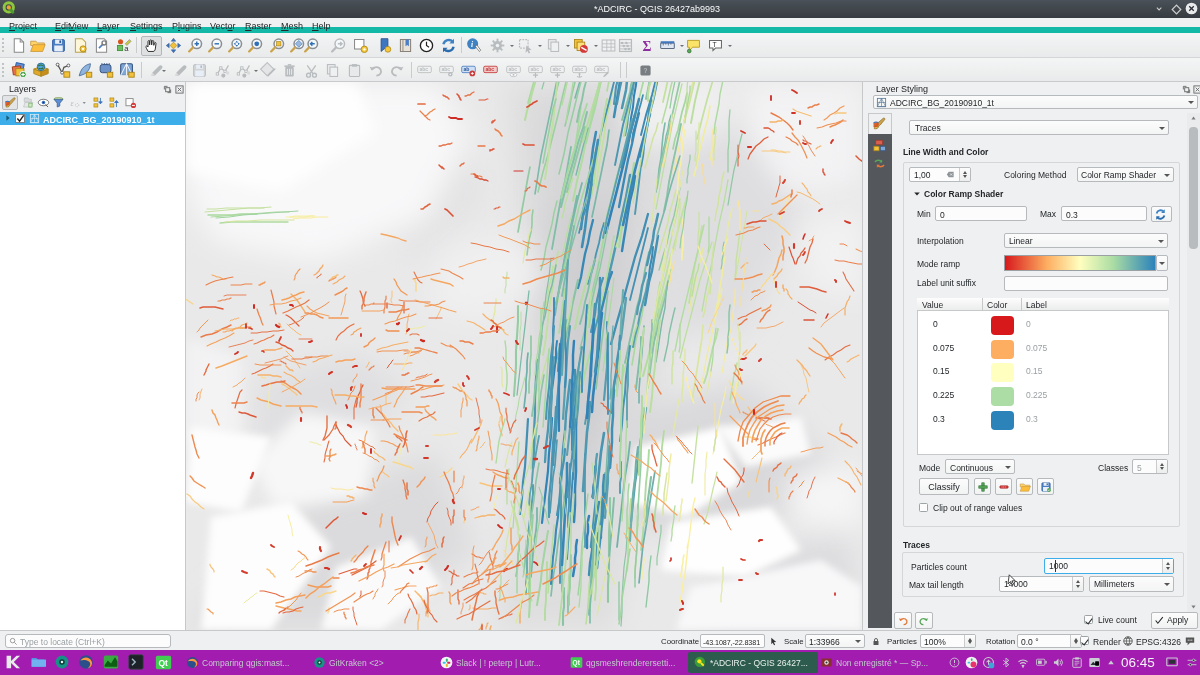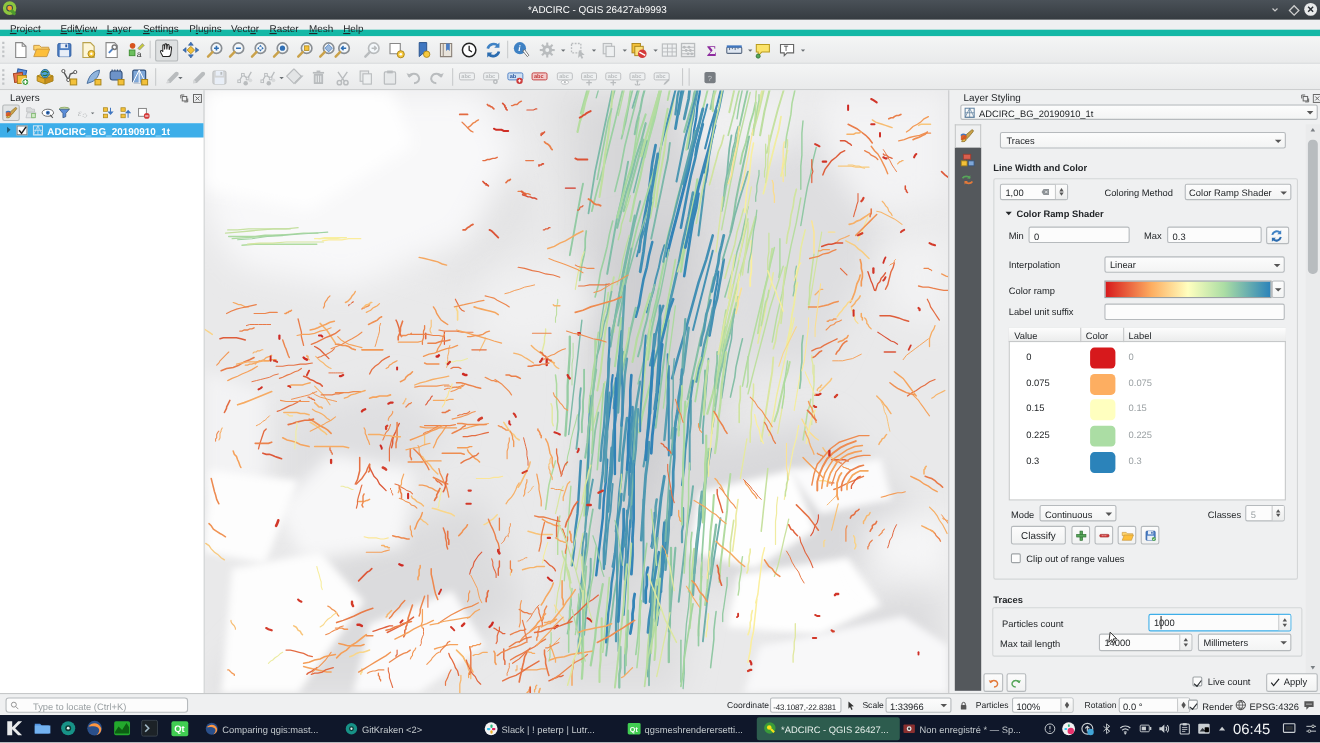--- a/index.html
+++ b/index.html
@@ -9,35 +9,35 @@
 .menubar span{position:absolute;top:3px}
 .menubar u{text-decoration-thickness:1px}
 .tb1{left:0;top:33px;width:1200px;height:25px;background:linear-gradient(#f4f5f5,#e9eaeb);border-bottom:1px solid #d4d6d7}
 .tb2{left:0;top:58px;width:1200px;height:24px;background:linear-gradient(#f4f5f5,#e9eaeb);border-bottom:1px solid #c8cacb}
 .sep{position:absolute;top:4px;width:1px;height:16px;background:#c9cbcc}
 .grip{position:absolute;top:5px;width:3px;height:14px;border-left:2px dotted #c0c3c5}
 .panelL{left:0;top:82px;width:186px;height:548px;background:#eff0f1;border-right:1px solid #c6c8c9}
 .panelR{left:862px;top:82px;width:338px;height:548px;background:#eff0f1;border-left:1px solid #c6c8c9}
 .ptitle{font-size:9px;color:#232629}
 .statusbar{left:0;top:630px;width:1200px;height:20px;background:#eff0f1;border-top:1px solid #c6c8c9;font-size:8.5px;color:#333}
-.taskbar{left:0;top:650px;width:1200px;height:25px;background:#0f172a;color:#cdd2d6;font-size:8.5px}
+.taskbar{left:0;top:650px;width:1200px;height:25px;background:#a21caf;color:#cdd2d6;font-size:8.5px}
 .input{position:absolute;background:#fcfcfc;border:1px solid #b6babd;border-radius:2px;font-size:8.5px;color:#232629}
 .combo{position:absolute;background:linear-gradient(#fcfcfc,#f3f4f4);border:1px solid #b6babd;border-radius:2px;font-size:8.5px;color:#232629}
 .combo .arr,.spin .arrd{position:absolute;right:3px;top:50%;margin-top:-1px;width:0;height:0;border-left:3px solid transparent;border-right:3px solid transparent;border-top:3.5px solid #555}
 .spin{position:absolute;background:#fcfcfc;border:1px solid #b6babd;border-radius:2px;font-size:8.5px;color:#232629}
 .spinner{position:absolute;right:0;top:0;bottom:0;width:11px;border-left:1px solid #c9cbcc;background:linear-gradient(#fcfcfc,#eceded)}
 .spinner:before{content:"";position:absolute;left:2.5px;top:3px;border-left:2.8px solid transparent;border-right:2.8px solid transparent;border-bottom:3.2px solid #555}
 .spinner:after{content:"";position:absolute;left:2.5px;bottom:3px;border-left:2.8px solid transparent;border-right:2.8px solid transparent;border-top:3.2px solid #555}
 .btn{position:absolute;background:linear-gradient(#fcfcfc,#f1f2f2);border:1px solid #b6babd;border-radius:2px;font-size:9px;color:#232629;text-align:center}
 .cb{position:absolute;width:9px;height:9px;background:#fcfcfc;border:1px solid #9ea3a6;border-radius:1.5px}
 .lbl{position:absolute;font-size:8.5px;color:#232629}
 .check:after{content:"";position:absolute;left:2px;top:0.5px;width:3px;height:5.5px;border:solid #2a2e32;border-width:0 1.5px 1.5px 0;transform:rotate(38deg)}
 </style></head><body>
 <div class="abs titlebar">
-    <div class="abs" style="left:480px;top:3.5px;width:240px;text-align:left">*ADCIRC - QGIS 26427ab9993</div>
+    <div class="abs" style="left:480px;top:3.5px;width:240px;text-align:right">*ADCIRC - QGIS 26427ab9993</div>
     <svg style="position:absolute;left:2px;top:1px" width="15" height="15" viewBox="0 0 20 20">
       <circle cx="9" cy="8.5" r="6.2" fill="none" stroke="#8dc63f" stroke-width="4"></circle>
       <path d="M10 10l4.5 5" stroke="#4e9a2e" stroke-width="4" stroke-linecap="round"></path>
       <circle cx="9" cy="8.5" r="2.8" fill="#f0a22e"></circle>
     </svg>
     <svg style="position:absolute;left:1155px;top:5px" width="10" height="9" viewBox="0 0 20 20">
       <path d="M3 6l5 5 5-5" fill="none" stroke="#ccc" stroke-width="2.4"></path>
     </svg>
     <svg style="position:absolute;left:1171px;top:4px" width="11" height="11" viewBox="0 0 20 20">
       <rect x="4.5" y="4.5" width="11" height="11" fill="none" stroke="#ccc" stroke-width="2.2" transform="rotate(45 10 10)"></rect>
@@ -1611,21 +1611,21 @@
       <path d="M4 8.5a6.5 6.5 0 0 1 11-3" fill="none" stroke="#3f82c4" stroke-width="2.8"></path>
       <path d="M16.5 2v5.5H11z" fill="#3f82c4"></path>
       <path d="M16 11.5a6.5 6.5 0 0 1-11 3" fill="none" stroke="#2b6cb0" stroke-width="2.8"></path>
       <path d="M3.5 18v-5.5H9z" fill="#2b6cb0"></path>
     </svg>
     <div class="lbl" style="left:54px;top:154px">Interpolation</div>
     <div class="combo" style="left:141px;top:151px;width:164px;height:15px">
       <div class="arr"></div>
     </div>
     <div class="lbl" style="left:146px;top:154px">Linear</div>
-    <div class="lbl" style="left:54px;top:177px">Color ramp</div>
+    <div class="lbl" style="left:54px;top:177px">Mode ramp</div>
     <div class="abs" style="left:141px;top:173px;width:152px;height:16px;border:1px solid #9aa0a3;background:linear-gradient(90deg,#d7191c,#fdae61 28%,#ffffbf 50%,#abdda4 72%,#2b83ba)"></div>
     <div class="combo" style="left:293px;top:173px;width:12px;height:16px">
       <div class="arr" style="right:2px"></div>
     </div>
     <div class="lbl" style="left:54px;top:196px;width:60px;line-height:10px">Label unit suffix</div>
     <div class="input" style="left:141px;top:194px;width:164px;height:15px"></div>
     <div class="abs" style="left:54px;top:216px;width:252px;height:157px;background:#fff;border:1px solid #c6c8c9"></div>
     <div class="abs" style="left:54px;top:216px;width:252px;height:13px;background:linear-gradient(#fdfdfd,#ebecec);border-bottom:1px solid #c6c8c9"></div>
     <div class="abs" style="left:119px;top:216px;width:1px;height:13px;background:#c6c8c9"></div>
     <div class="absLINE"></div>
@@ -1726,21 +1726,21 @@
       <path d="M3 10l4 5 9-11" fill="none" stroke="#232629" stroke-width="2"></path>
     </svg>
     <div class="lbl" style="left:304px;top:533px">Apply</div>
   </div>
 <div class="abs statusbar">
     <div class="input" style="left:5px;top:3px;width:166px;height:14px;border-radius:3px"></div>
     <svg style="position:absolute;left:9px;top:6px" width="9" height="9" viewBox="0 0 20 20">
       <circle cx="8" cy="8" r="5" fill="none" stroke="#888" stroke-width="1.8"></circle>
       <path d="M12 12l5 5" stroke="#888" stroke-width="1.8"></path>
     </svg>
-    <div class="lbl" style="left:30px;top:6px;color:#9aa0a3">Type to locate (Ctrl+K)</div>
+    <div class="lbl" style="left:20px;top:6px;color:#9aa0a3">Type to locate (Ctrl+K)</div>
     <div class="lbl" style="left:661px;top:6px;font-size:7.8px">Coordinate</div>
     <div class="input" style="left:700px;top:3px;width:65px;height:14px">
       <span style="position:absolute;left:2px;top:3px;font-size:7.2px;letter-spacing:-0.1px">-43.1087,-22.8381</span>
     </div>
     <svg style="position:absolute;left:768px;top:5px" width="11" height="11" viewBox="0 0 20 20">
       <path d="M6 3l9 8-4.5.5 2.5 4.5-2 1-2.4-4.6L6 15z" fill="#333"></path>
     </svg>
     <div class="lbl" style="left:784px;top:6px;font-size:7.8px">Scale</div>
     <div class="combo" style="left:805px;top:3px;width:60px;height:14px">
       <div class="arr"></div>

